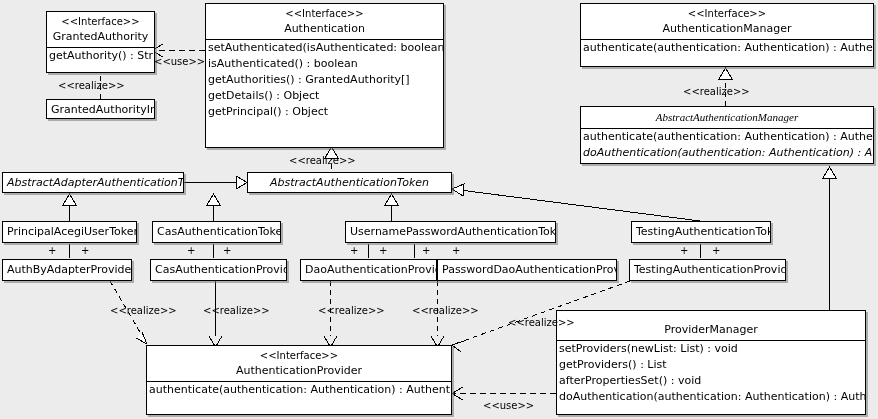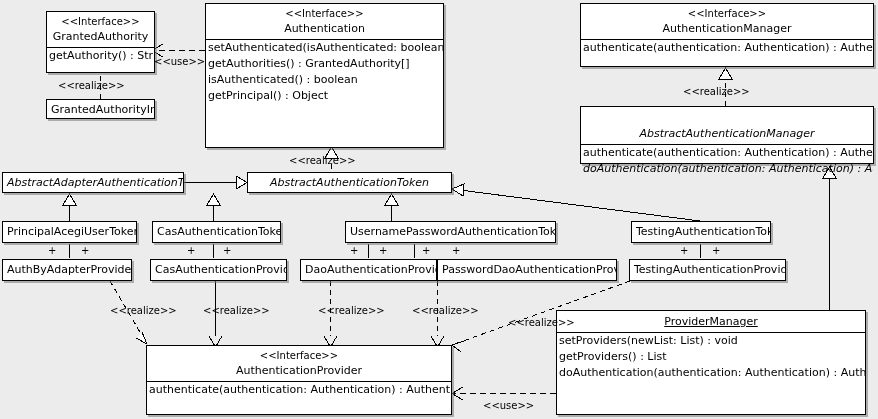--- a/index.html
+++ b/index.html
@@ -163,39 +163,40 @@
   </div>
 
   <div class="uml fs11" style="left:205px;top:3px;width:239px;height:145px;">
     <div class="hdr">
       <span class="stereo fs10">&lt;&lt;Interface&gt;&gt;</span>
       <span class="cname">Authentication</span>
     </div>
     <div class="sep"></div>
     <div class="ops">
       <div class="op fs11">setAuthenticated(isAuthenticated: boolean) : void</div>
+      <div class="op fs11">isAuthenticated() : boolean</div>
       <div class="op fs11">getAuthorities() : GrantedAuthority[]</div>
-      <div class="op fs11">isAuthenticated() : boolean</div>
+      <div class="op fs11">getDetails() : Object</div>
       <div class="op fs11">getPrincipal() : Object</div>
     </div>
   </div>
 
   <div class="uml fs11" style="left:580px;top:3px;width:294px;height:64px;">
     <div class="hdr">
       <span class="stereo fs10">&lt;&lt;Interface&gt;&gt;</span>
       <span class="cname">AuthenticationManager</span>
     </div>
     <div class="sep"></div>
     <div class="ops">
       <div class="op fs11">authenticate(authentication: Authentication) : Authentication</div>
     </div>
   </div>
 
   <div class="uml fs11" style="left:580px;top:106px;width:294px;height:58px;">
-    <div class="hdr" style="padding-top:19px;">
+    <div class="hdr" style="padding-top:3px;font-family:Liberation Serif, serif;">
       <span class="cname abs">AbstractAuthenticationManager</span>
     </div>
     <div class="sep"></div>
     <div class="ops">
       <div class="op fs11">authenticate(authentication: Authentication) : Authentication</div>
       <div class="op fs11 abs">doAuthentication(authentication: Authentication) : Authentication</div>
     </div>
   </div>
 
   <div class="uml simple fs11" style="left:2px;top:172px;width:182px;height:21px;">
@@ -269,27 +270,28 @@
       <span class="stereo fs10">&lt;&lt;Interface&gt;&gt;</span>
       <span class="cname">AuthenticationProvider</span>
     </div>
     <div class="sep"></div>
     <div class="ops">
       <div class="op fs11">authenticate(authentication: Authentication) : Authentication</div>
     </div>
   </div>
 
   <div class="uml fs11" style="left:556px;top:310px;width:310px;height:105px;">
-    <div class="hdr" style="padding-top:3px;text-decoration:underline;">
+    <div class="hdr" style="padding-top:11px;">
       <span class="cname">ProviderManager</span>
     </div>
     <div class="sep"></div>
     <div class="ops">
       <div class="op fs11">setProviders(newList: List) : void</div>
       <div class="op fs11">getProviders() : List</div>
+      <div class="op fs11">afterPropertiesSet() : void</div>
       <div class="op fs11">doAuthentication(authentication: Authentication) : Authentication</div>
     </div>
   </div>
 
   <div class="lbl" style="left:154px;top:56px;">&lt;&lt;use&gt;&gt;</div>
   <div class="lbl" style="left:58px;top:80px;">&lt;&lt;realize&gt;&gt;</div>
   <div class="lbl" style="left:289px;top:155px;">&lt;&lt;realize&gt;&gt;</div>
   <div class="lbl" style="left:683px;top:86px;">&lt;&lt;realize&gt;&gt;</div>
 
   <div class="lbl" style="left:110px;top:305px;">&lt;&lt;realize&gt;&gt;</div>

